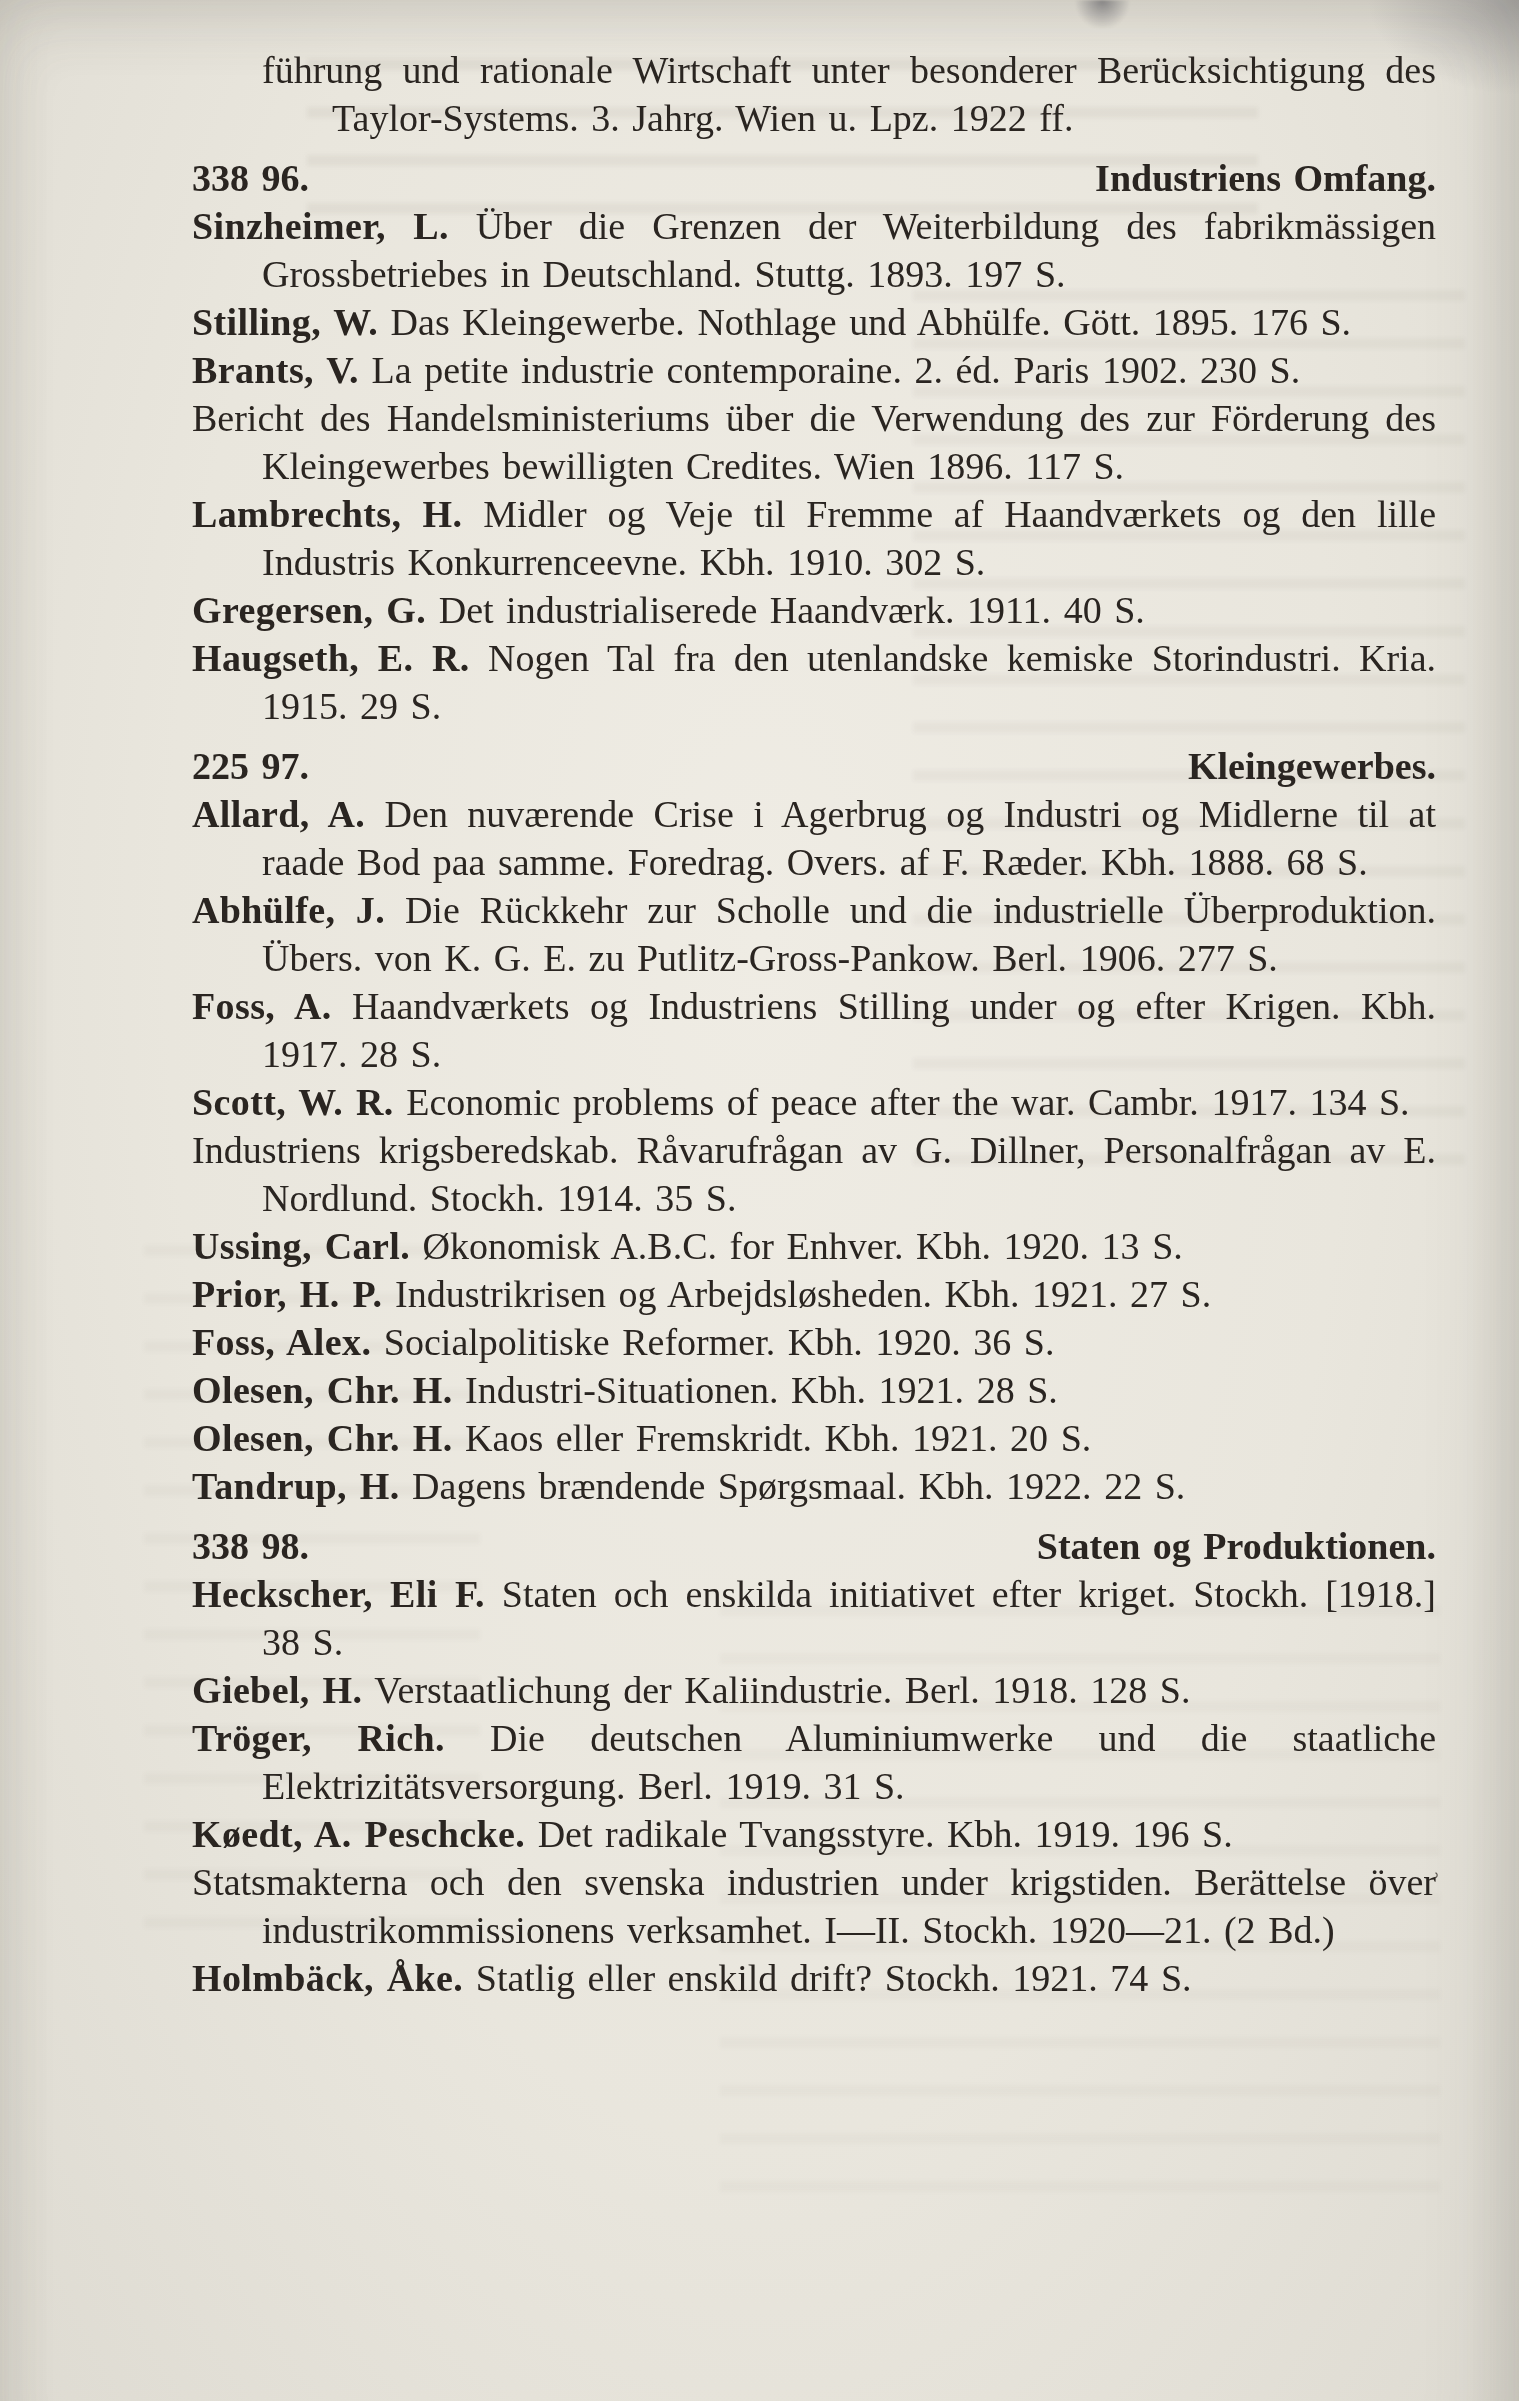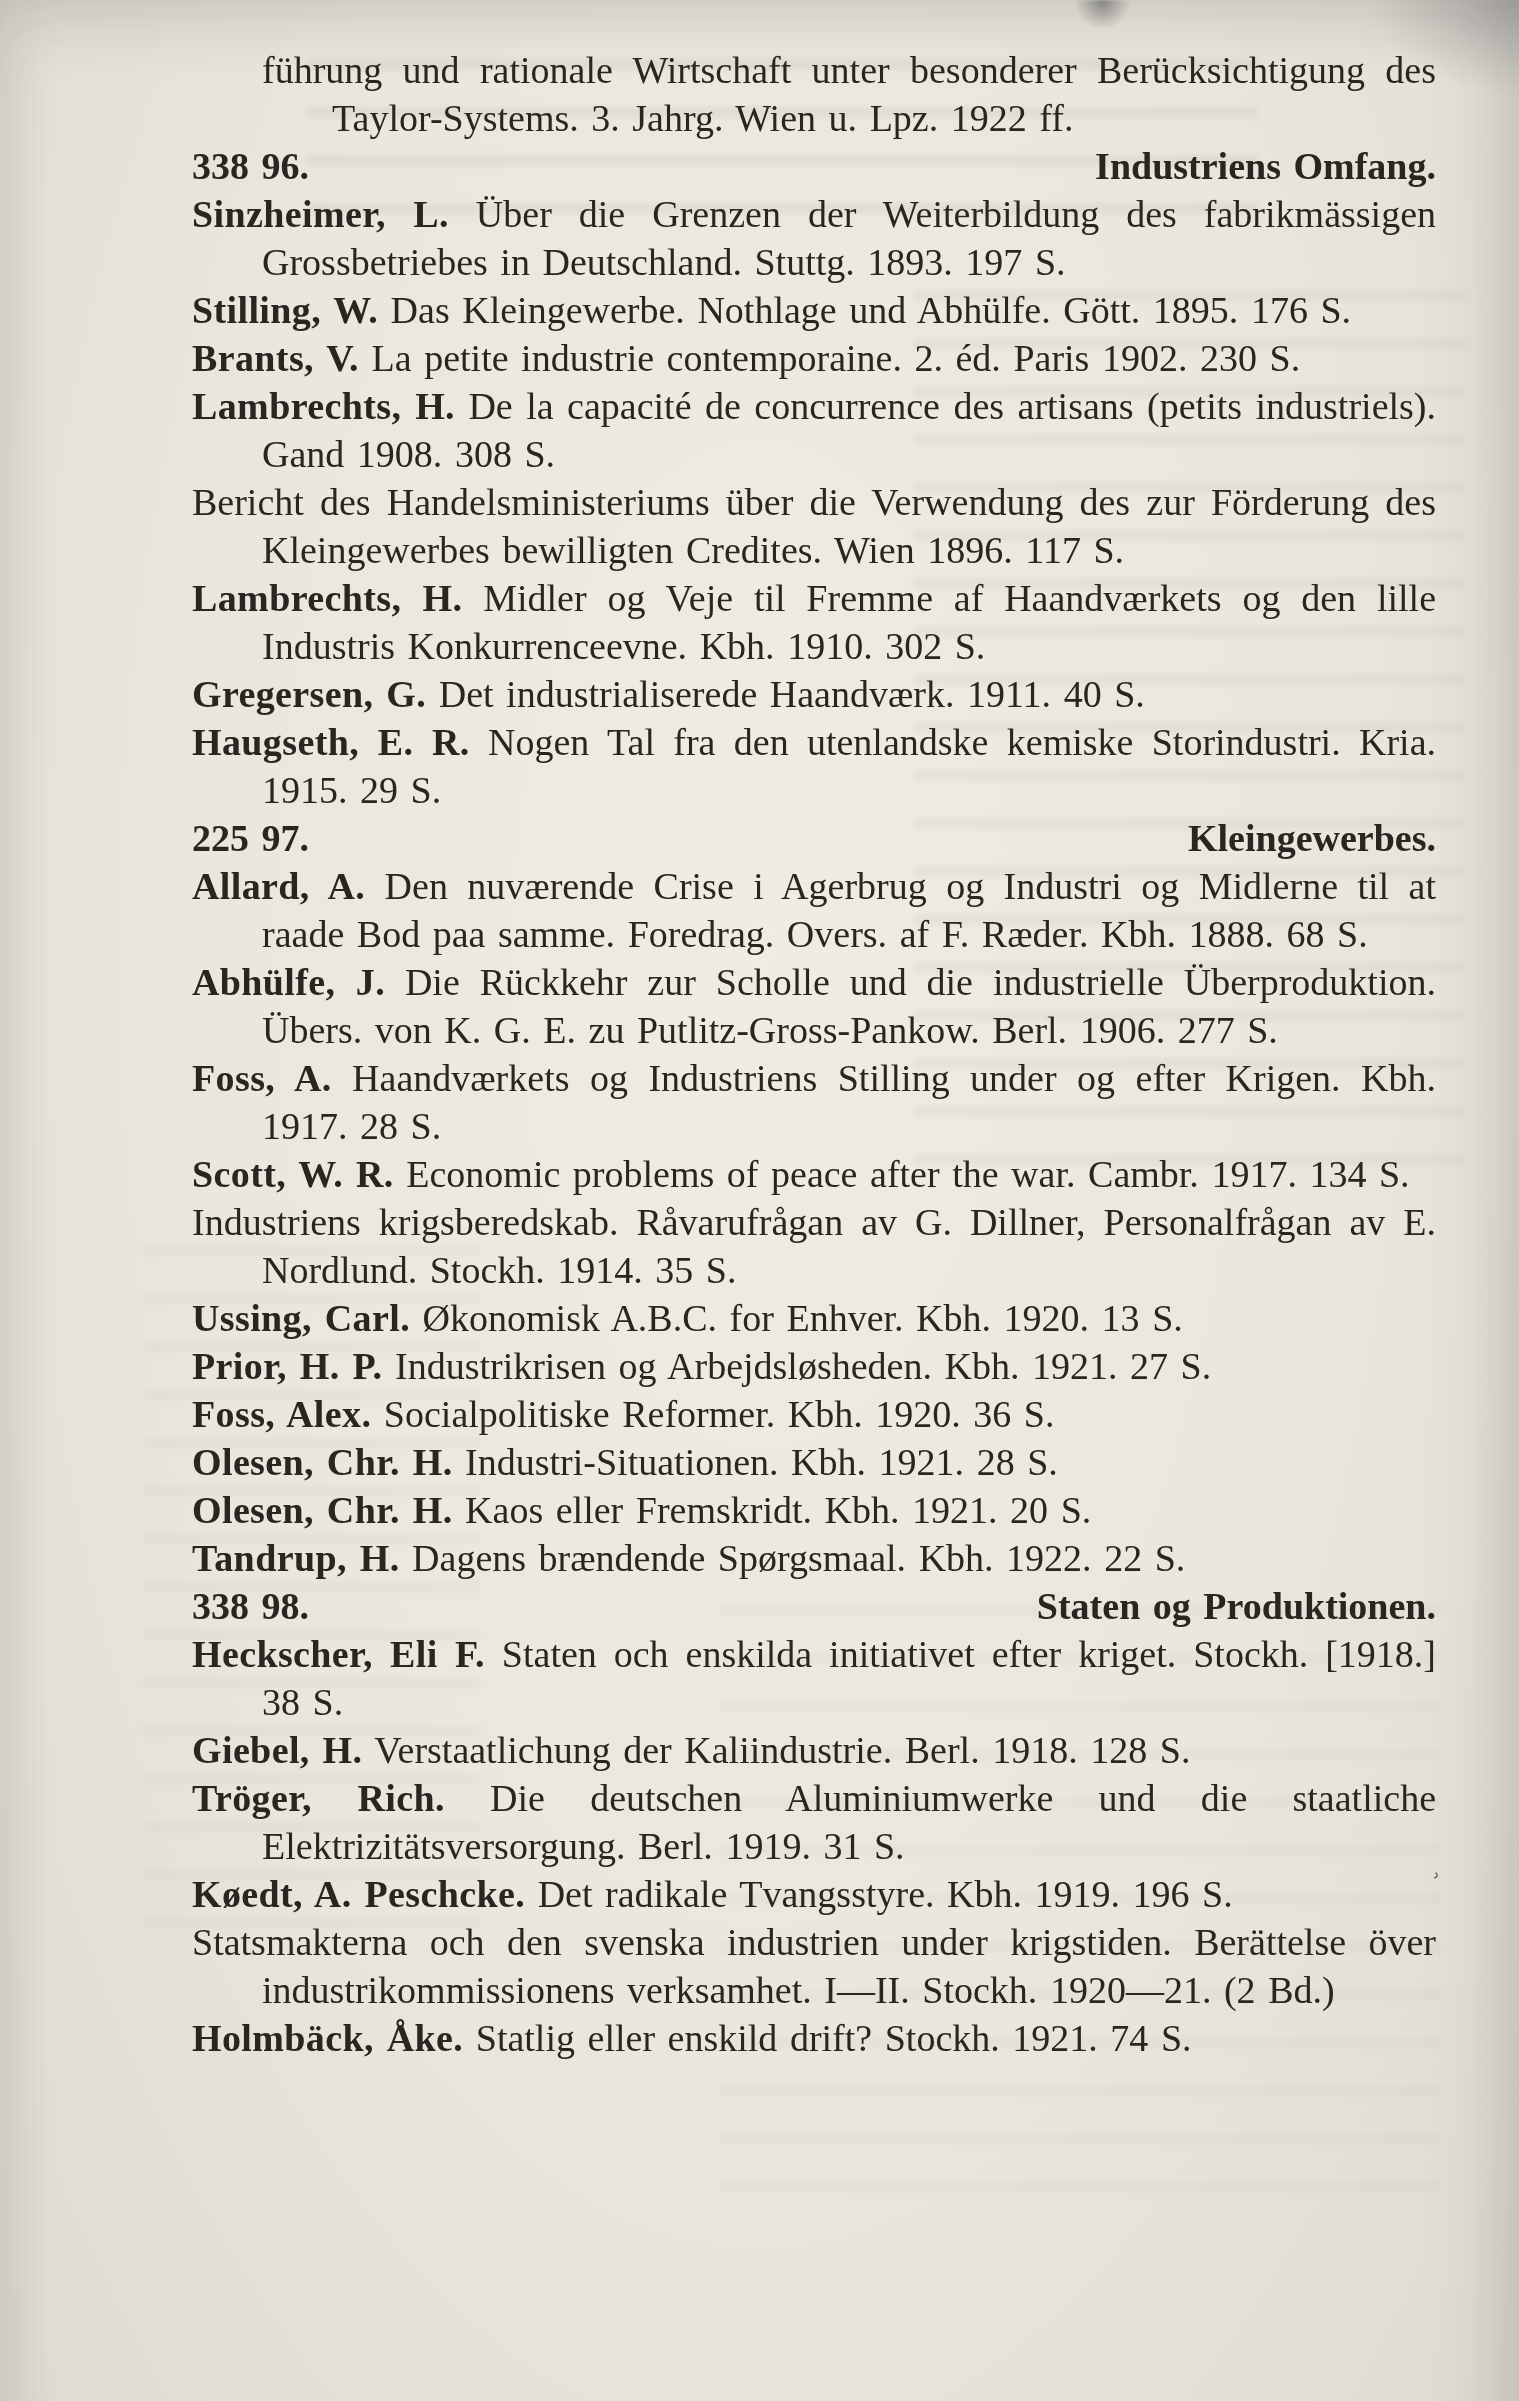--- a/index.html
+++ b/index.html
@@ -75,20 +75,21 @@
   .author{
     font-weight:700;
     letter-spacing:0.01em;
   }
   .section-row{
     display:flex;
     justify-content:space-between;
     align-items:baseline;
     font-weight:700;
     line-height:48px;
+    margin-top:12px;
   }
   .section-number{white-space:nowrap;}
   .section-title{white-space:nowrap; text-align:center;}
   .margin-tick{
     position:absolute;
     left:1429px;
     top:1868px;
     width:19px;
     height:29px;
     color:#3a342e;
@@ -111,21 +112,20 @@
 
   <main class="text-block">
       <p class="entry continuation">führung und rationale Wirtschaft unter besonderer Berücksichtigung des Taylor-Systems. 3. Jahrg. Wien u. Lpz. 1922 ff.</p>
       <div class="section-row">
         <span class="section-number">338 96.</span>
         <span class="section-title">Industriens Omfang.</span>
       </div>
       <p class="entry"><span class="author">Sinzheimer, L.</span> Über die Grenzen der Weiterbildung des fabrikmässigen Grossbetriebes in Deutschland. Stuttg. 1893. 197 S.</p>
       <p class="entry"><span class="author">Stilling, W.</span> Das Kleingewerbe. Nothlage und Abhülfe. Gött. 1895. 176 S.</p>
       <p class="entry"><span class="author">Brants, V.</span> La petite industrie contemporaine. 2. éd. Paris 1902. 230 S.</p>
-      <p class="entry"><span class="author">Lambrechts, H.</span> De la capacité de concurrence des artisans (petits industriels). Gand 1908. 308 S.</p>
       <p class="entry">Bericht des Handelsministeriums über die Verwendung des zur Förderung des Kleingewerbes bewilligten Credites. Wien 1896. 117 S.</p>
       <p class="entry"><span class="author">Lambrechts, H.</span> Midler og Veje til Fremme af Haandværkets og den lille Industris Konkurrenceevne. Kbh. 1910. 302 S.</p>
       <p class="entry"><span class="author">Gregersen, G.</span> Det industrialiserede Haandværk. 1911. 40 S.</p>
       <p class="entry"><span class="author">Haugseth, E. R.</span> Nogen Tal fra den utenlandske kemiske Storindustri. Kria. 1915. 29 S.</p>
       <div class="section-row">
         <span class="section-number">225 97.</span>
         <span class="section-title">Kleingewerbes.</span>
       </div>
       <p class="entry"><span class="author">Allard, A.</span> Den nuværende Crise i Agerbrug og Industri og Midlerne til at raade Bod paa samme. Foredrag. Overs. af F. Ræder. Kbh. 1888. 68 S.</p>
       <p class="entry"><span class="author">Abhülfe, J.</span> Die Rückkehr zur Scholle und die industrielle Überproduktion. Übers. von K. G. E. zu Putlitz-Gross-Pankow. Berl. 1906. 277 S.</p>

